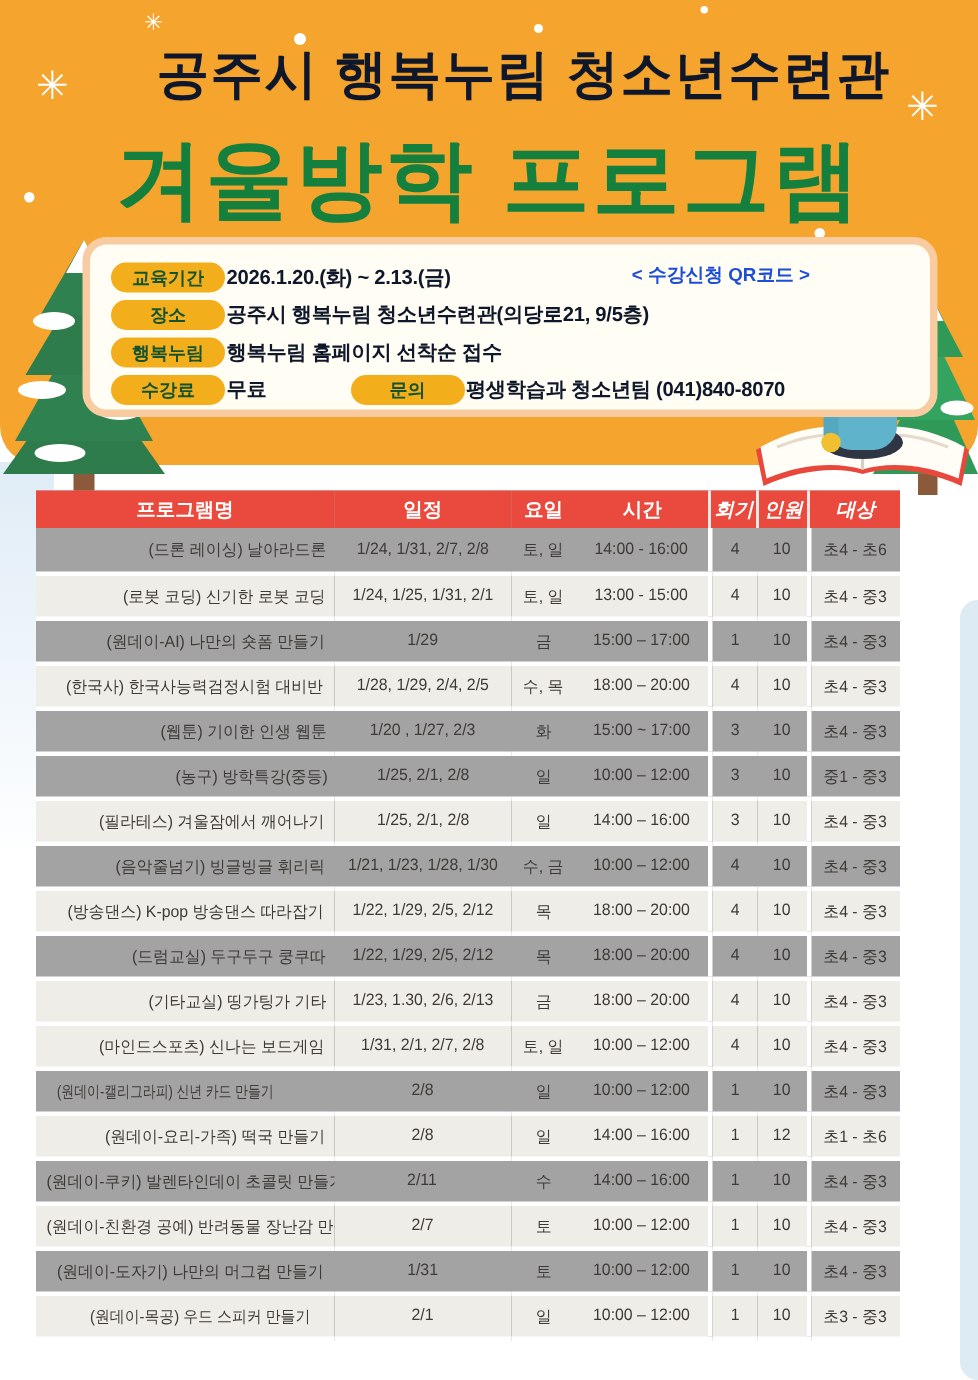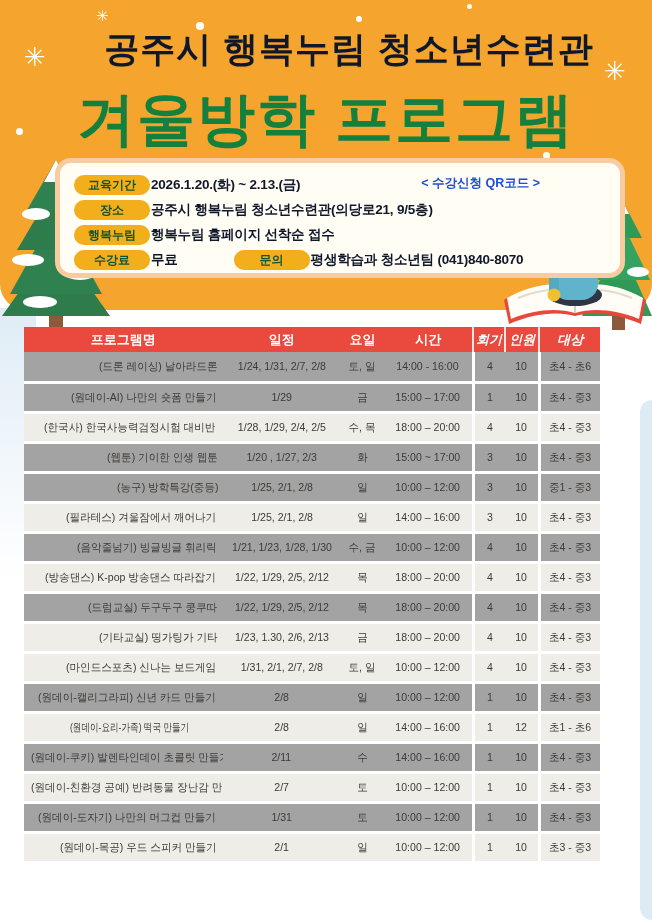--- a/index.html
+++ b/index.html
@@ -219,20 +219,29 @@
     <tbody>
         <tr>
           <td class="col0"><span class="cellspan prog-name">(드론 레이싱) 날아라드론</span></td>
           <td class="col1"><span class="cellspan">1/24, 1/31, 2/7, 2/8</span></td>
           <td class="col2"><span class="cellspan">토, 일</span></td>
           <td class="col3"><span class="cellspan">14:00 - 16:00</span></td>
           <td class="col4"><span class="cellspan">4</span></td>
           <td class="col5"><span class="cellspan">10</span></td>
           <td class="col6"><span class="cellspan">초4 - 초6</span></td>
         </tr>
+        <tr class="stripe">
+          <td class="col0"><span class="cellspan prog-name">(로봇 코딩) 신기한 로봇 코딩</span></td>
+          <td class="col1"><span class="cellspan">1/24, 1/25, 1/31, 2/1</span></td>
+          <td class="col2"><span class="cellspan">토, 일</span></td>
+          <td class="col3"><span class="cellspan">13:00 - 15:00</span></td>
+          <td class="col4"><span class="cellspan">4</span></td>
+          <td class="col5"><span class="cellspan">10</span></td>
+          <td class="col6"><span class="cellspan">초4 - 중3</span></td>
+        </tr>
         <tr>
           <td class="col0"><span class="cellspan prog-name">(원데이-AI) 나만의 숏폼 만들기</span></td>
           <td class="col1"><span class="cellspan">1/29</span></td>
           <td class="col2"><span class="cellspan">금</span></td>
           <td class="col3"><span class="cellspan">15:00 – 17:00</span></td>
           <td class="col4"><span class="cellspan">1</span></td>
           <td class="col5"><span class="cellspan">10</span></td>
           <td class="col6"><span class="cellspan">초4 - 중3</span></td>
         </tr>
         <tr class="stripe">

